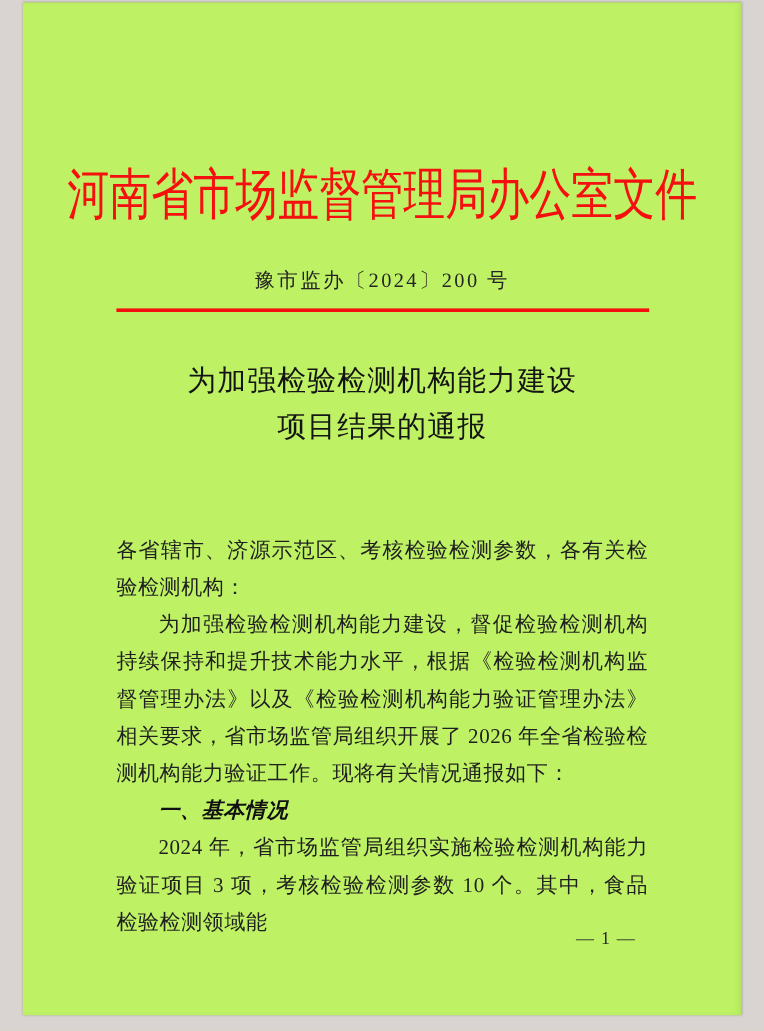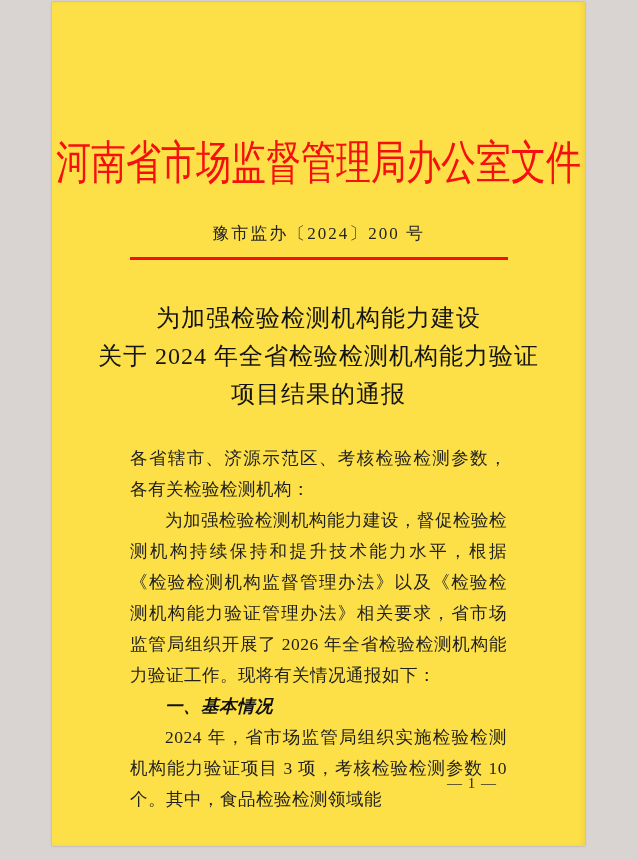--- a/index.html
+++ b/index.html
@@ -4,23 +4,23 @@
 <style>
   * { margin: 0; padding: 0; box-sizing: border-box; }
   html, body {
     width: 637px; height: 859px;
     background: #d9d4d1;
     font-family: "Liberation Serif", "DejaVu Serif", serif;
     overflow: hidden;
   }
   .page {
     position: relative;
-    width: 533px; height: 844px;
+    width: 599px; height: 844px;
     margin: 2px auto 17px;
-    background: #fde047;
+    background: #bef264;
     box-shadow: 0 0 2px rgba(0,0,0,0.25), inset -3px 0 4px rgba(0,0,0,0.05);
   }
   .letterhead {
     position: absolute;
     top: 132px; left: 0; right: 0;
     text-align: center;
     color: #f50f0f;
     font-size: 35px;
     line-height: 44px;
     transform: scaleY(1.32);
@@ -86,21 +86,20 @@
 <div class="page">
 
   <div class="letterhead">河南省市场监督管理局办公室文件</div>
 
   <div class="doc-number">豫市监办〔2024〕200 号</div>
 
   <div class="red-rule"></div>
 
   <div class="doc-title">
     <div>为加强检验检测机构能力建设</div>
-    <div>关于 2024 年全省检验检测机构能力验证</div>
     <div>项目结果的通报</div>
   </div>
 
   <div class="body-text">
     <p>各省辖市、济源示范区、考核检验检测参数，各有关检验检测机构：</p>
     <p class="indent">为加强检验检测机构能力建设，督促检验检测机构持续保持和提升技术能力水平，根据《检验检测机构监督管理办法》以及《检验检测机构能力验证管理办法》相关要求，省市场监管局组织开展了 2026 年全省检验检测机构能力验证工作。现将有关情况通报如下：</p>
     <p class="indent section-heading">一、基本情况</p>
     <p class="indent">2024 年，省市场监管局组织实施检验检测机构能力验证项目 3 项，考核检验检测参数 10 个。其中，食品检验检测领域能</p>
   </div>
 

